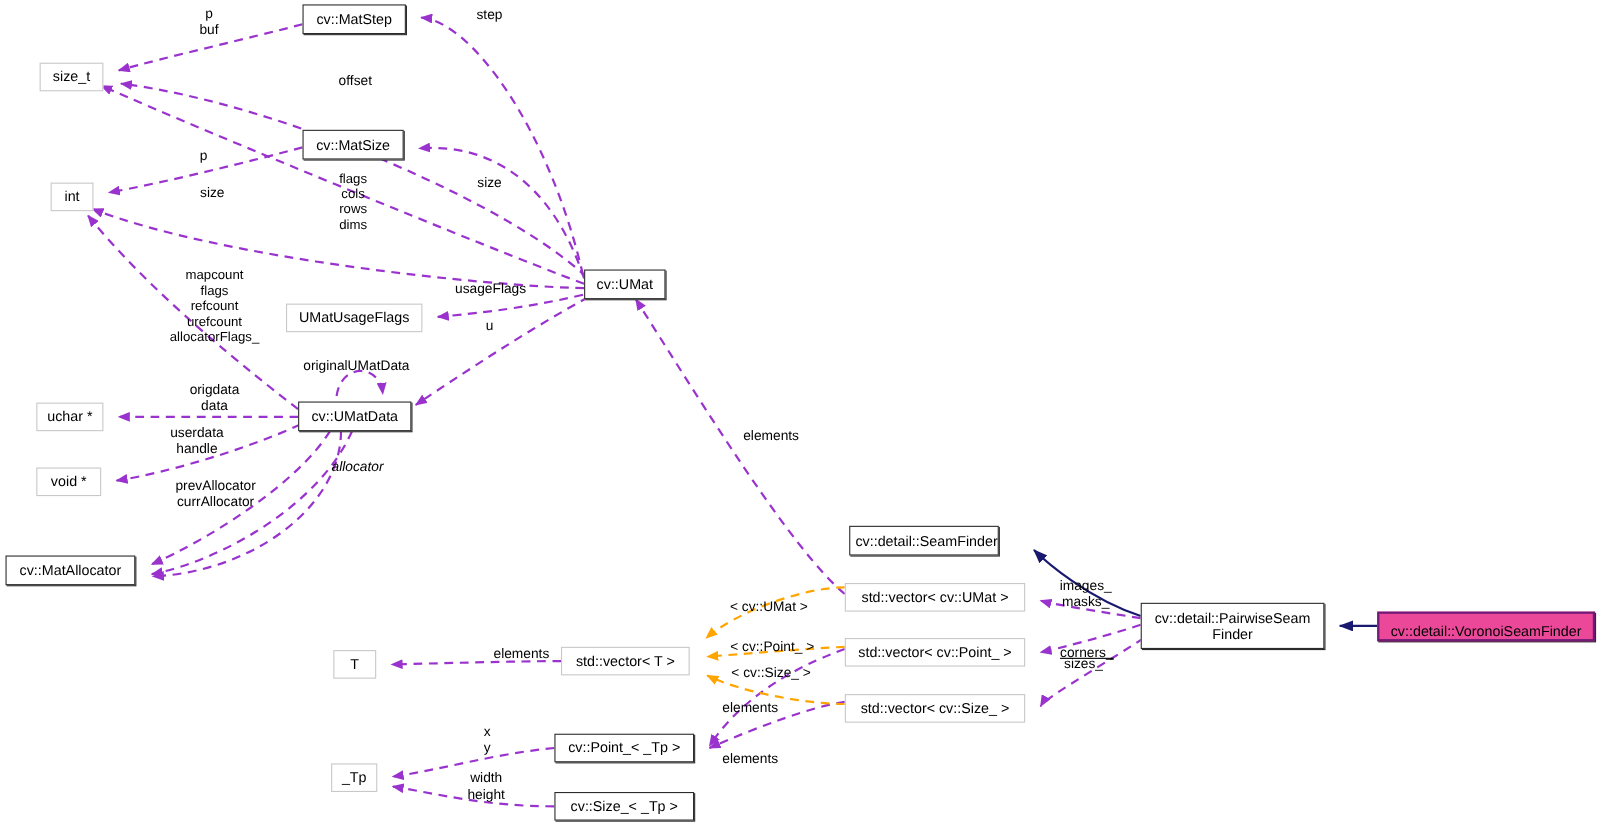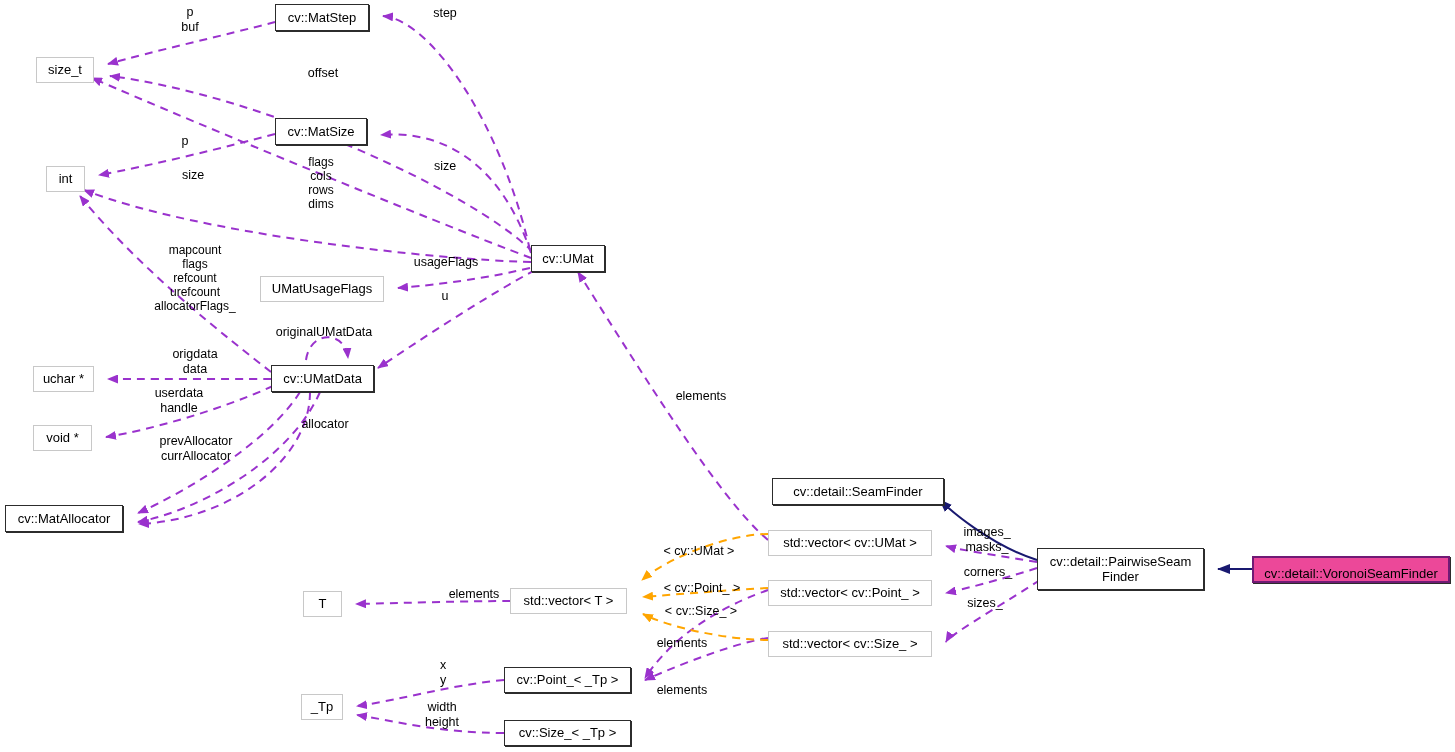--- a/index.html
+++ b/index.html
@@ -101,21 +101,21 @@
     </div>
   <div class="nodebox plain" style="left:33px;top:366px;width:61px;height:26px;">
       <span>uchar *</span>
     </div>
   <div class="nodebox plain" style="left:33px;top:425px;width:59px;height:26px;">
       <span>void *</span>
     </div>
   <div class="nodebox solid" style="left:5px;top:505px;width:118px;height:27px;">
       <span>cv::MatAllocator</span>
     </div>
-  <div class="nodebox solid" style="left:772px;top:478px;width:172px;height:27px;">
+  <div class="nodebox solid" style="left:772px;top:478px;width:136px;height:27px;justify-content:flex-end;">
       <span>cv::detail::SeamFinder</span>
     </div>
   <div class="nodebox plain" style="left:768px;top:530px;width:164px;height:26px;">
       <span>std::vector&lt; cv::UMat &gt;</span>
     </div>
   <div class="nodebox plain" style="left:768px;top:580px;width:164px;height:26px;">
       <span>std::vector&lt; cv::Point_ &gt;</span>
     </div>
   <div class="nodebox plain" style="left:768px;top:631px;width:164px;height:26px;">
       <span>std::vector&lt; cv::Size_ &gt;</span>
@@ -157,27 +157,27 @@
 refcount
 urefcount
 allocatorFlags_</div>
   <div class="edgelabel" style="left:404px;top:255px;width:84px;">usageFlags</div>
   <div class="edgelabel" style="left:430px;top:289px;width:30px;">u</div>
   <div class="edgelabel" style="left:257px;top:325px;width:134px;">originalUMatData</div>
   <div class="edgelabel" style="left: 155px; top: 347px; width: 80px; white-space: pre-line;">origdata
 data</div>
   <div class="edgelabel" style="left: 139px; top: 386px; width: 80px; white-space: pre-line;">userdata
 handle</div>
-  <div class="edgelabel" style="left:292px;top:417px;width:66px;">allocator</div>
+  <div class="edgelabel" style="left:292px;top:417px;width:66px;font-style:italic;">allocator</div>
   <div class="edgelabel" style="left: 142px; top: 434px; width: 108px; white-space: pre-line;">prevAllocator
 currAllocator</div>
   <div class="edgelabel" style="left:664px;top:389px;width:74px;">elements</div>
   <div class="edgelabel" style="left: 953px; top: 525px; width: 68px; white-space: pre-line;">images_
 masks_</div>
-  <div class="edgelabel" style="left:955px;top:565px;width:66px;">corners_</div>
+  <div class="edgelabel" style="left:955px;top:586px;width:66px;text-decoration:underline;">corners_</div>
   <div class="edgelabel" style="left:957px;top:596px;width:56px;">sizes_</div>
   <div class="edgelabel" style="left:437px;top:587px;width:74px;">elements</div>
   <div class="edgelabel" style="left:649px;top:544px;width:100px;">&lt; cv::UMat &gt;</div>
   <div class="edgelabel" style="left:649px;top:581px;width:106px;">&lt; cv::Point_ &gt;</div>
   <div class="edgelabel" style="left:649px;top:604px;width:104px;">&lt; cv::Size_ &gt;</div>
   <div class="edgelabel" style="left:645px;top:636px;width:74px;">elements</div>
   <div class="edgelabel" style="left:645px;top:683px;width:74px;">elements</div>
   <div class="edgelabel" style="left: 418px; top: 658px; width: 50px; white-space: pre-line;">x
 y</div>
   <div class="edgelabel" style="left: 404px; top: 700px; width: 76px; white-space: pre-line;">width

